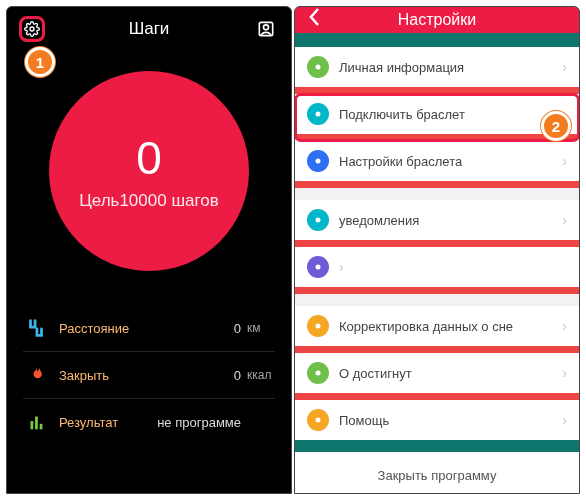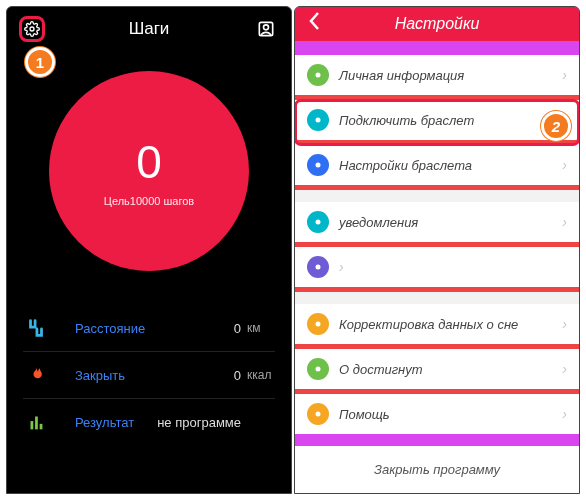--- a/index.html
+++ b/index.html
@@ -65,46 +65,46 @@
     flex-direction: column;
     align-items: center;
     justify-content: center;
     color: #fff;
   }
   .big-circle .count {
     font-size: 46px;
     font-weight: 300;
   }
   .big-circle .goal {
-    font-size: 11px;
+    font-size: 17px;
     margin-top: 6px;
     opacity: 0.9;
   }
   .stats {
     margin: 24px 16px 0;
   }
   .stat-row {
     display: flex;
     align-items: center;
     padding: 10px 0;
     border-bottom: 1px solid #222;
     font-size: 13px;
   }
   .stat-row:last-child { border-bottom: none; }
   .stat-icon {
     width: 26px; height: 26px;
     margin-right: 10px;
     display: flex; align-items: center; justify-content: center;
   }
-  .stat-label { flex: 1; color: #3b82f6; margin-left: 16px; }
+  .stat-label { flex: 1; color: #fdba74; }
   .stat-val { color: #ddd; margin-right: 6px; min-width: 28px; text-align: right; }
   .stat-unit { color: #a3a3a3; font-size: 12px; min-width: 28px; }
 
   
-  .phone.right { background: #d946ef; color: #333; font-style: italic; }
+  .phone.right { background: #0f766e; color: #333; }
   .right .topbar {
     background: #ed1c45;
     color: #fff;
     display: flex;
     align-items: center;
     height: 44px;
     padding: 0 8px;
     position: relative;
   }
   .right .topbar .title {
@@ -120,21 +120,21 @@
   }
   .list {
     background: #fff;
     margin-top: 14px;
   }
   .group-gap { height: 12px; background: #f2f2f2; }
   .item {
     display: flex;
     align-items: center;
     padding: 9px 12px;
-    border-bottom: 5px solid #ef4444;
+    border-bottom: 7px solid #ef4444;
     font-size: 13px;
     position: relative;
     background: #fff;
   }
   .item:last-child { border-bottom: none; }
   .item .ico {
     width: 22px; height: 22px;
     border-radius: 50%;
     margin-right: 10px;
     display: flex; align-items: center; justify-content: center;

